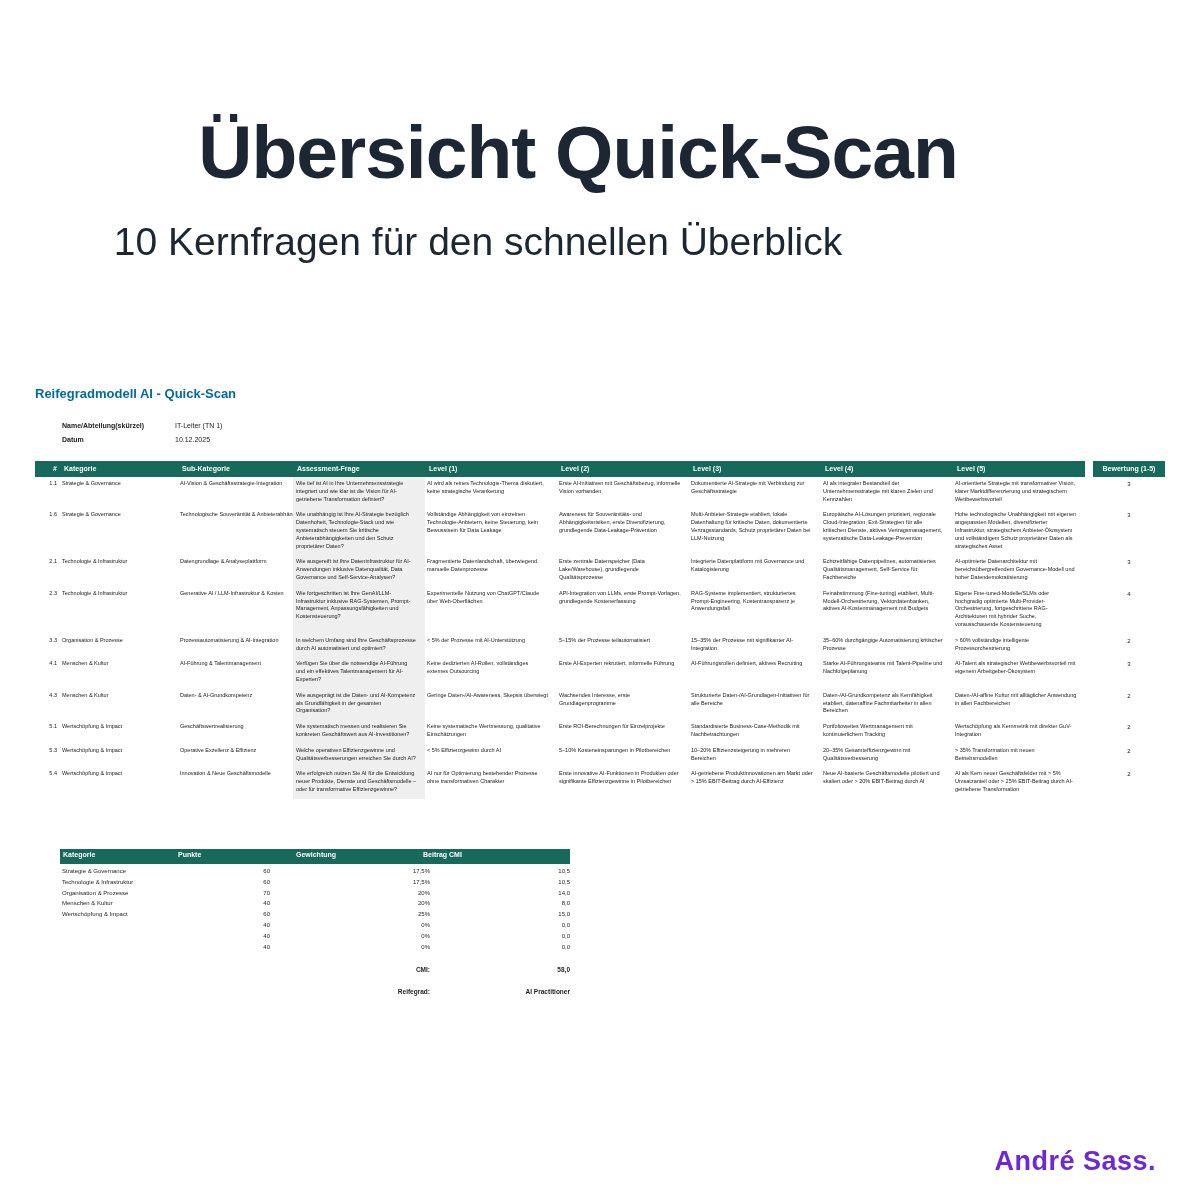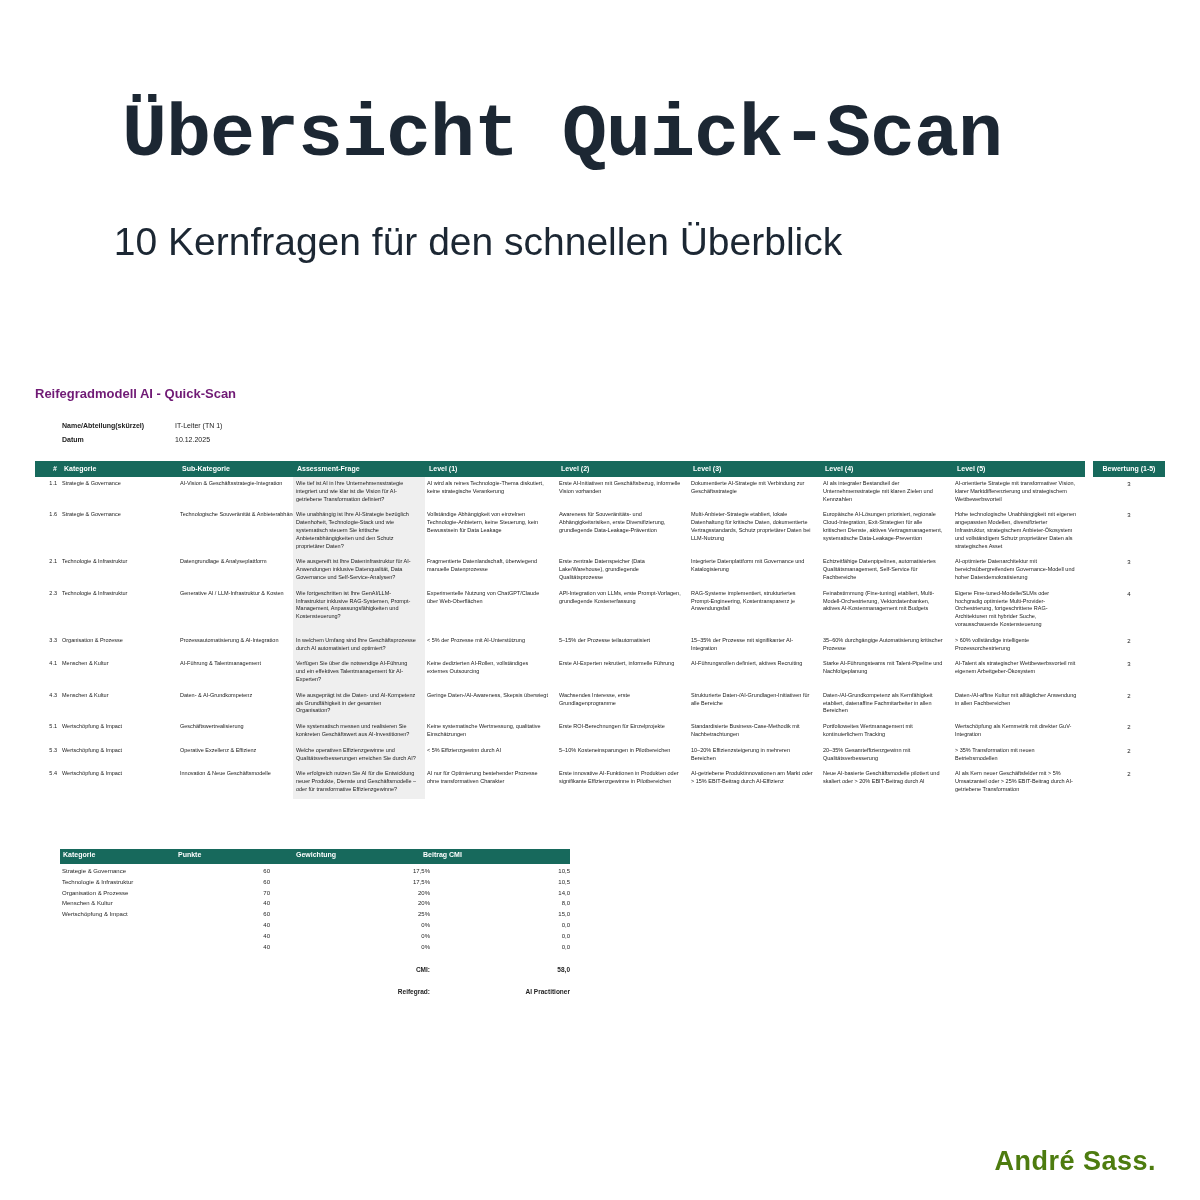--- a/index.html
+++ b/index.html
@@ -2,26 +2,26 @@
 <html lang="de"><head>
 <meta charset="utf-8">
 <style>
   html,body{margin:0;padding:0;}
   body{
     width:1200px;height:1200px;position:relative;background:#ffffff;
     font-family:"Liberation Sans","DejaVu Sans",sans-serif;color:#1f1f1f;overflow:hidden;
   }
   
   .title-block{position:absolute;left:0;top:0;width:1200px;text-align:center;}
-  .main-title{position:absolute;left:0;top:95px;width:1124px;margin:0;
-    font-size:75px;font-weight:bold;color:#1c2733;letter-spacing:-1px;line-height:1.1;font-family:Liberation Mono, monospace;}
+  .main-title{position:absolute;left:0;top:95px;width:1124px;margin:16px;
+    font-size:75px;font-weight:bold;color:#1c2733;letter-spacing:-1px;line-height:1.1;}
   .subtitle{position:absolute;left:0;top:221px;width:956px;
     font-size:39px;font-weight:normal;color:#1c2733;line-height:1.1;}
   
-  .report-heading{position:absolute;left:35px;top:386px;font-size:13px;font-weight:bold;color:#701a75;}
+  .report-heading{position:absolute;left:35px;top:386px;font-size:13px;font-weight:bold;color:#0369a1;}
   .meta{position:absolute;left:62px;top:419px;}
   .meta-row{display:flex;height:14px;line-height:14px;font-size:7px;}
   .meta-label{width:113px;font-weight:bold;color:#222;}
   .meta-value{color:#222;}
   
   .assessment{position:absolute;left:35px;top:461px;width:1130px;}
   .a-grid{display:grid;grid-template-columns:25px 118px 115px 132px 132px 132px 132px 132px 132px 8px 72px;}
   .a-head .c{background:#17695c;color:#ffffff;font-size:7px;font-weight:bold;
     height:16px;line-height:16px;padding-left:4px;overflow:hidden;white-space:nowrap;}
   .a-head .hnum{text-align:right;padding-left:0;padding-right:3px;}
@@ -41,21 +41,21 @@
   .s-body{margin-top:2px;}
   .s-row{display:grid;grid-template-columns:150px 60px 160px 140px;height:10.8px;line-height:10.8px;font-size:6px;}
   .s-row .sc1{padding-left:2px;white-space:nowrap;overflow:hidden;}
   .s-row .sc2,.s-row .sc3,.s-row .sc4{text-align:right;}
   .s-total{display:grid;grid-template-columns:150px 60px 160px 140px;font-size:6.5px;font-weight:bold;height:11px;line-height:11px;}
   .s-total .label{grid-column:3;text-align:right;}
   .s-total .value{grid-column:4;text-align:right;}
   .s-cmi{margin-top:12px;}
   .s-grade{margin-top:11px;}
   
-  .footer-signature{position:absolute;right:44px;top:1146px;font-size:27px;font-weight:bold;color:#4d7c0f;letter-spacing:0.5px;}
+  .footer-signature{position:absolute;right:44px;top:1146px;font-size:27px;font-weight:bold;color:#6d28d9;letter-spacing:0.5px;}
 </style>
 </head>
 <body>
 
 <header class="title-block">
   <h1 class="main-title">Übersicht Quick-Scan</h1>
   <div class="subtitle">10 Kernfragen für den schnellen Überblick</div>
 </header>
 
 <div class="report-heading">Reifegradmodell AI - Quick-Scan</div>

